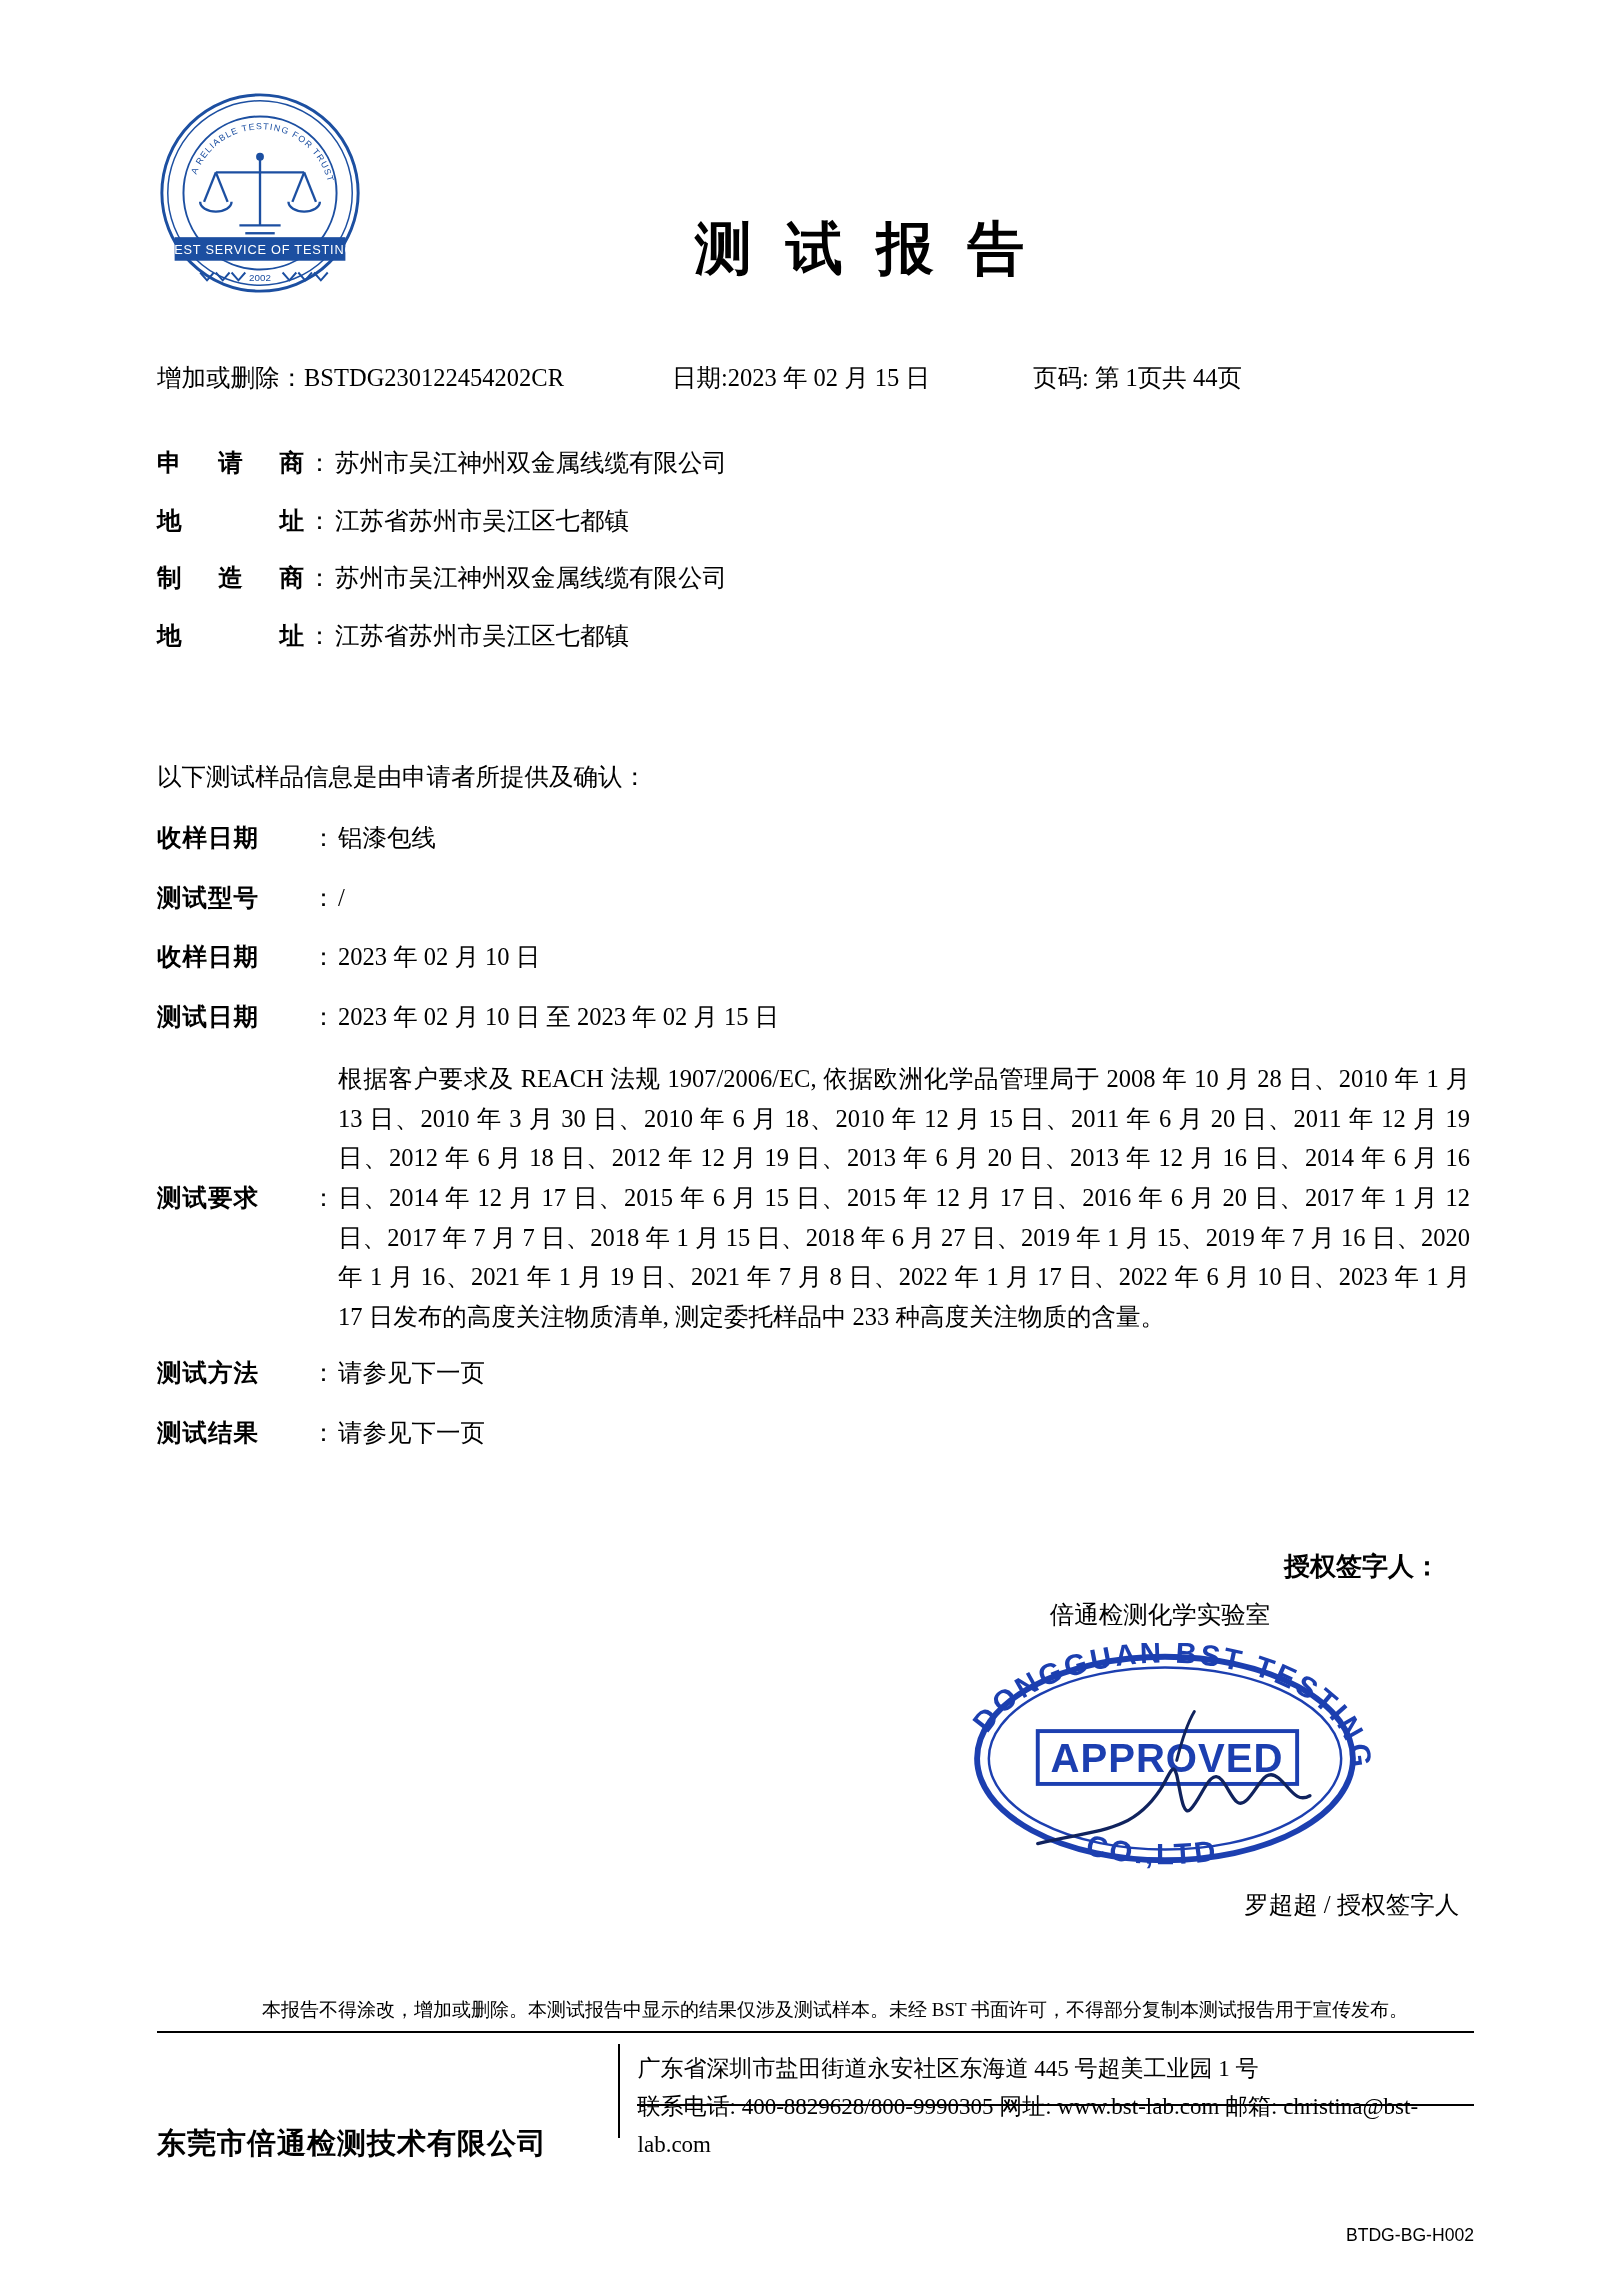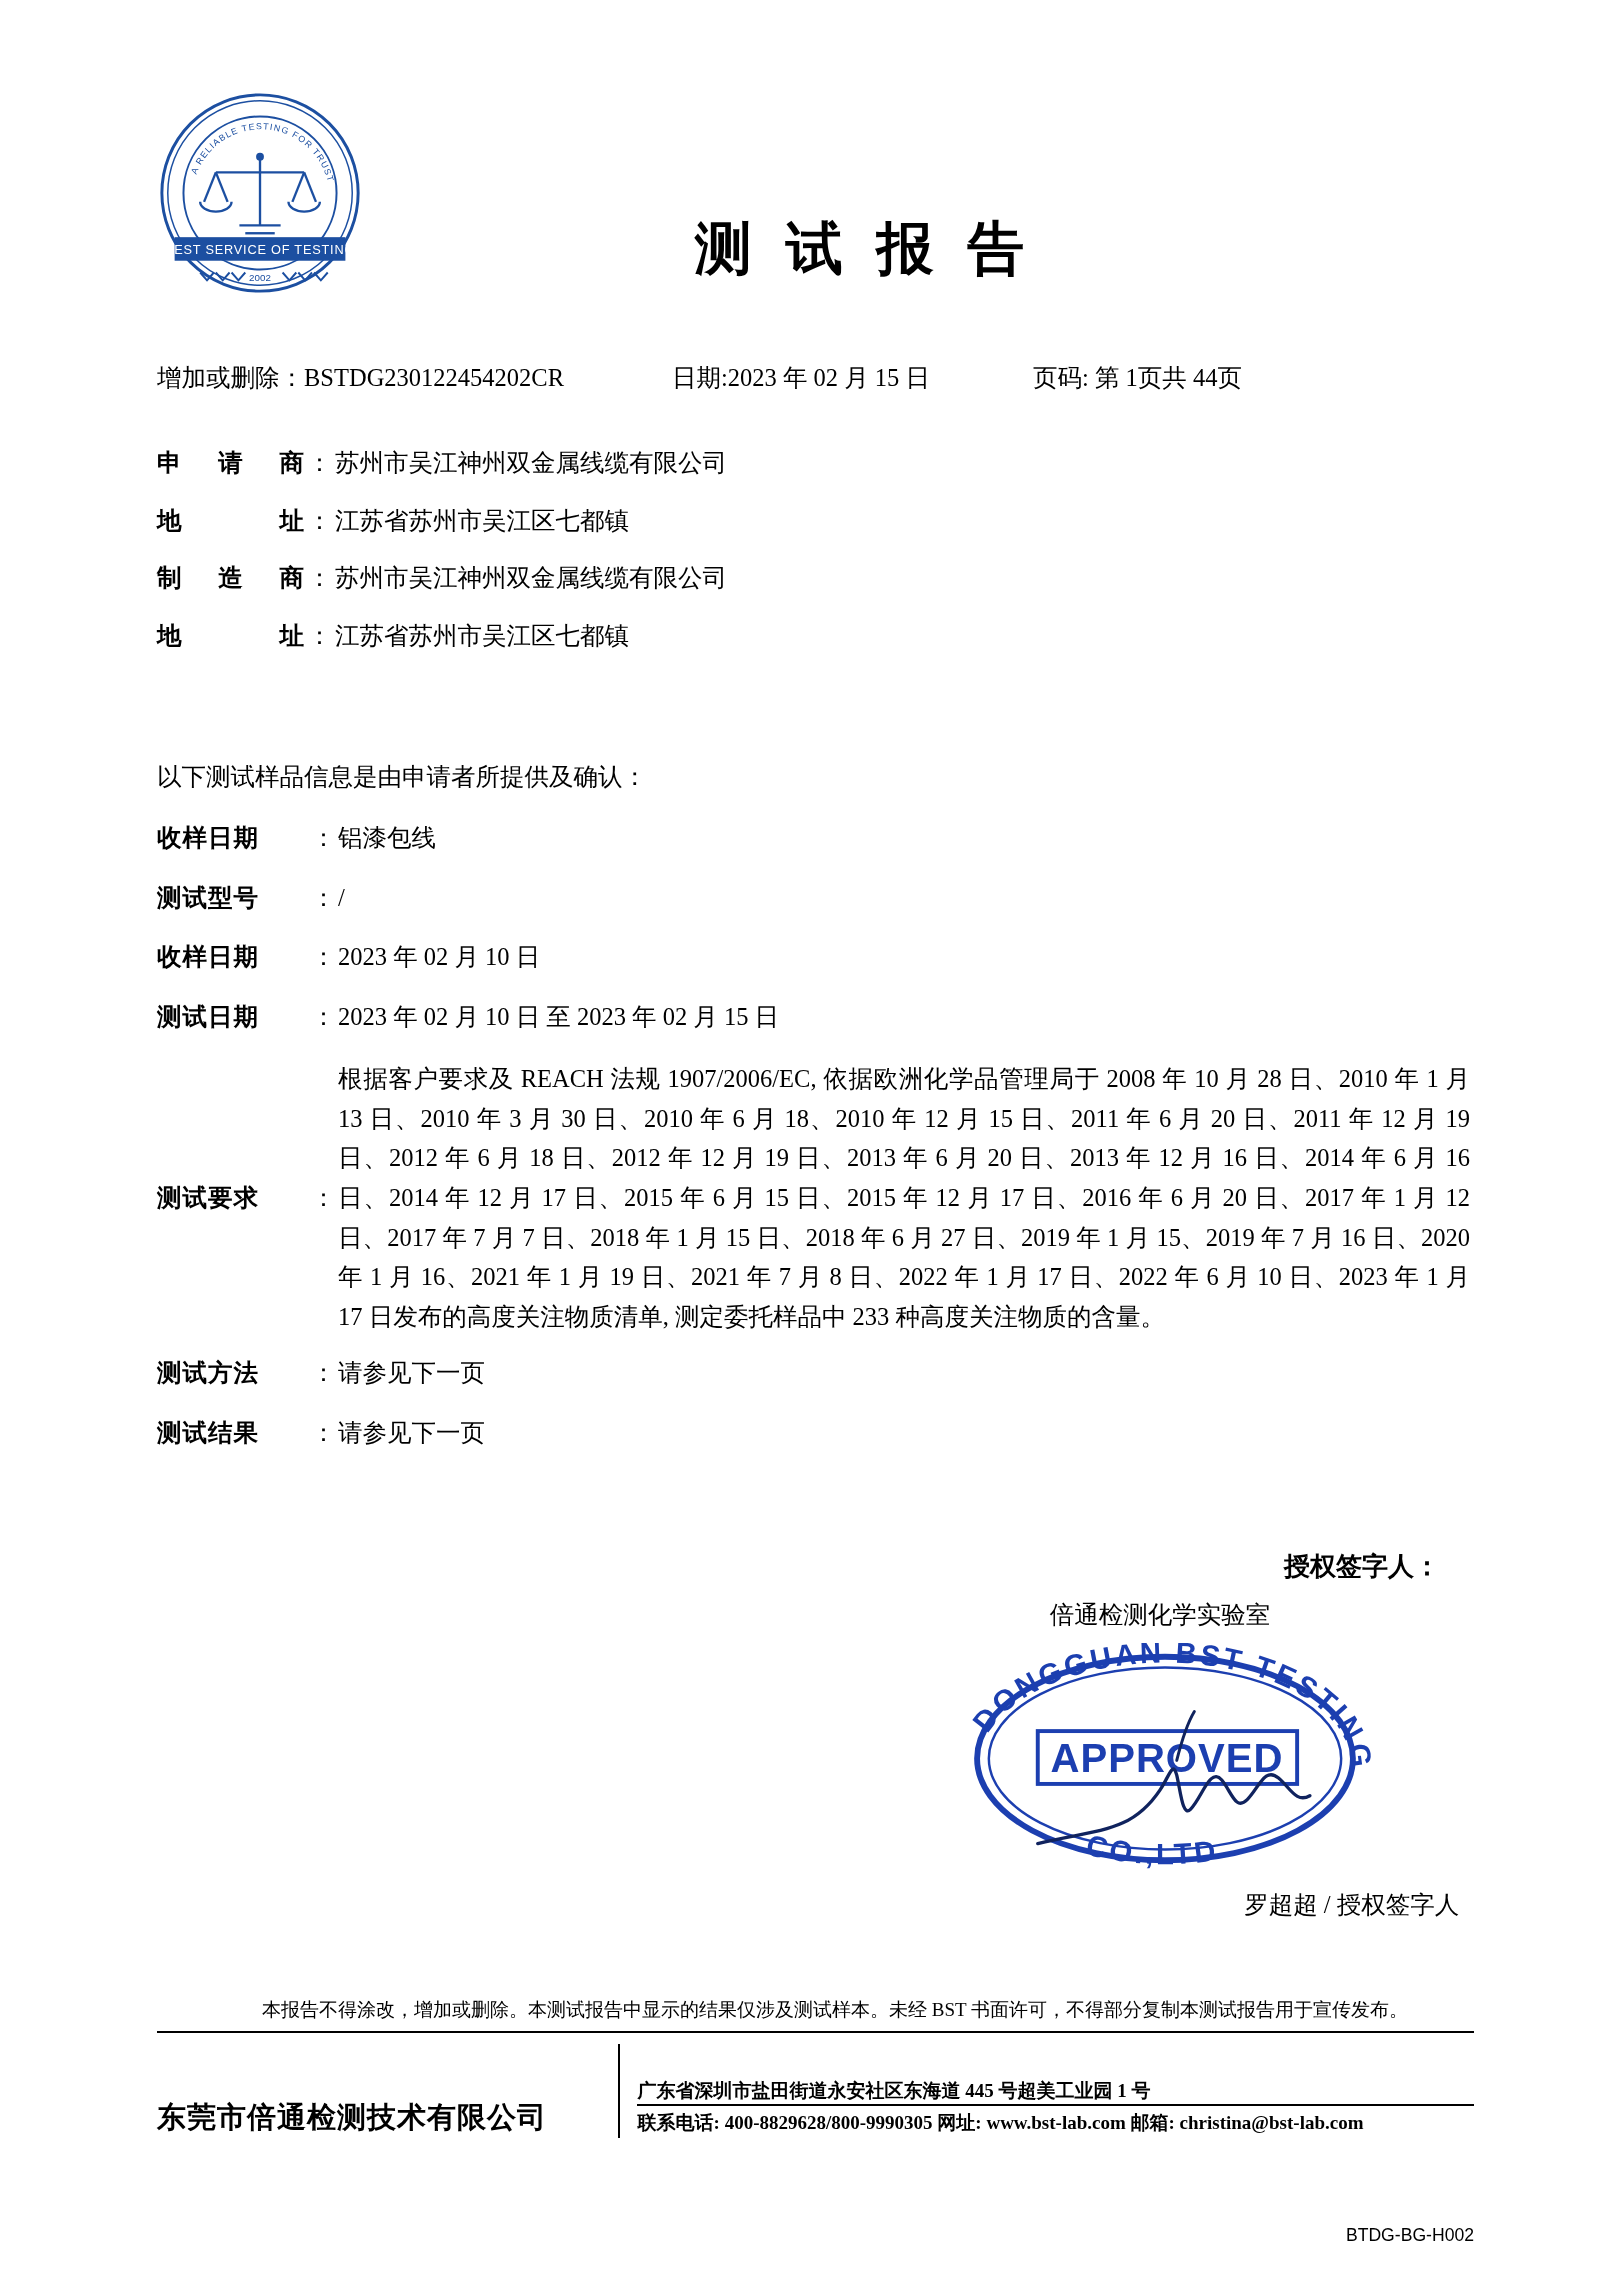--- a/index.html
+++ b/index.html
@@ -208,24 +208,23 @@
     letter-spacing: 1px;
   }
   .footer-divider {
     width: 2px;
     background: #000;
     align-self: stretch;
     margin-right: 17.6px;
     height: 94px;
   }
   .footer-contact {
-    font-size: 19px;
+    font-size: 23px;
     line-height: 1.65;
     padding-top: 5.9px;
-    font-weight: bold;
   }
   .footer-underline {
     position: absolute;
     left: 637px;
     right: 147px;
     top: 2104px;
     border-top: 2px solid #000;
   }
   .footer-code {
     position: absolute;

